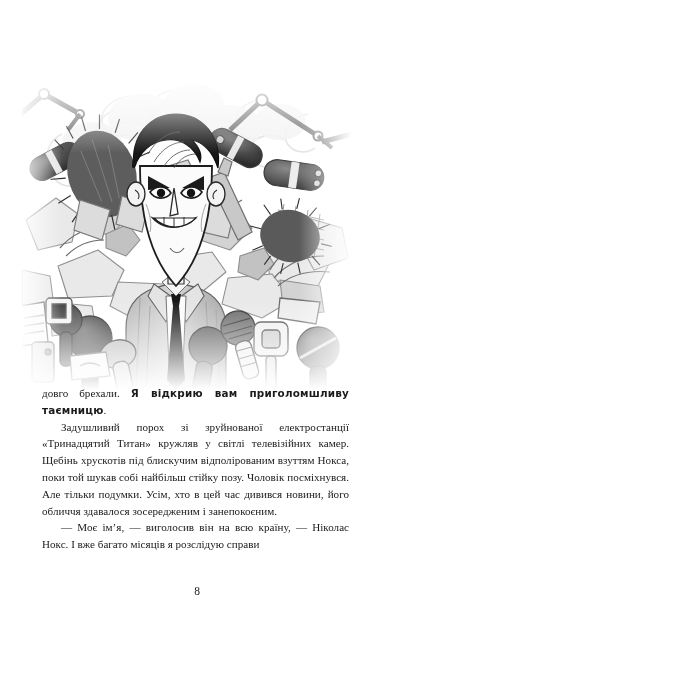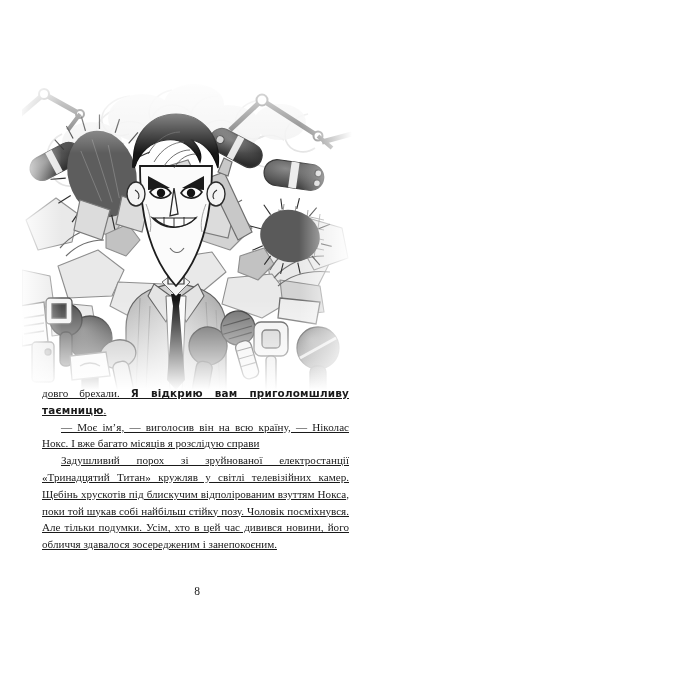--- a/index.html
+++ b/index.html
@@ -33,21 +33,21 @@
     position:absolute;
     font-size:11.1px;
     line-height:16.8px;
     text-align:justify;
     text-justify:inter-word;
     color:#1a1a1a;
     -webkit-font-smoothing:antialiased;
   }
   .tb-left{ left:42px; top:385px; width:307px; }
 
-  .textblock p{margin:0;text-decoration:underline;}
+  .textblock p{margin:0;}
   .indent{text-indent:19px;}
   .noindent{text-indent:0;}
   b.bold{
     font-family:"DejaVu Sans", sans-serif;
     font-weight:bold;
     font-size:10.4px;
     letter-spacing:.2px;
   }
 
   .folio{
@@ -365,22 +365,22 @@
         <rect x="0" y="0" width="330" height="320" fill="url(#fadeTop)"></rect>
         <rect x="0" y="0" width="330" height="320" fill="url(#fadeLeft)"></rect>
         <rect x="0" y="0" width="330" height="320" fill="url(#fadeRight)"></rect>
       </svg>
     </div>
 
     <div class="textblock tb-left">
       <p class="noindent">
         <span>довго брехали. </span><b class="bold">Я відкрию вам приголомшливу таємницю</b><span>.</span>
       </p>
+      <p class="indent">Задушливий порох зі зруйнованої електростанції «Тринадцятий Титан» кружляв у світлі телевізійних камер. Щебінь хрускотів під блискучим відполірованим взуттям Нокса, поки той шукав собі найбільш стійку позу. Чоловік посміхнувся. Але тільки подумки. Усім, хто в цей час дивився новини, його обличчя здавалося зосередженим і занепокоєним.</p>
       <p class="indent">— Моє ім’я, — виголосив він на всю країну, — Ніколас Нокс. І вже багато місяців я розслідую справи</p>
-      <p class="indent">Задушливий порох зі зруйнованої електростанції «Тринадцятий Титан» кружляв у світлі телевізійних камер. Щебінь хрускотів під блискучим відполірованим взуттям Нокса, поки той шукав собі найбільш стійку позу. Чоловік посміхнувся. Але тільки подумки. Усім, хто в цей час дивився новини, його обличчя здавалося зосередженим і занепокоєним.</p>
     </div>
 
     <div class="folio folio-left">8</div>
   </div>
 
   <div class="page page-right">
     
 
     
   </div>

